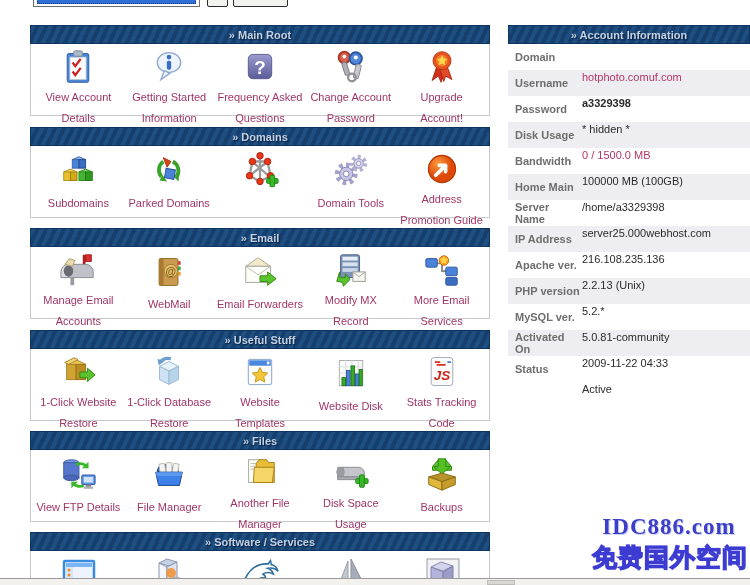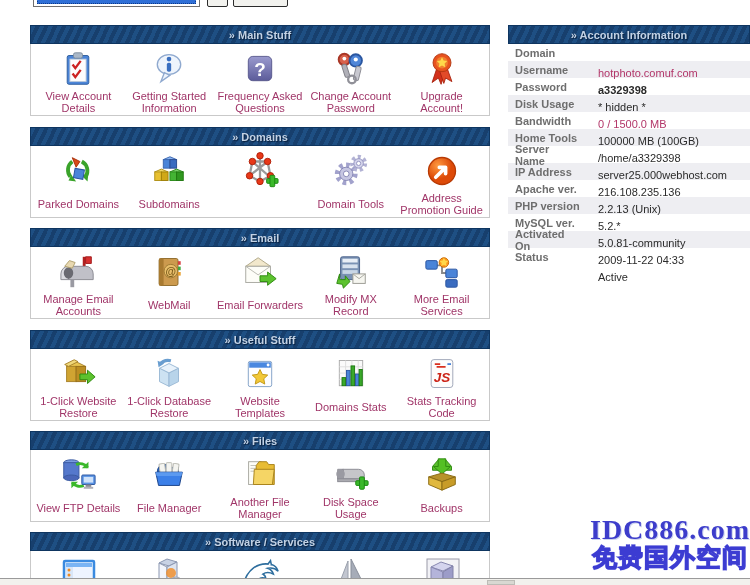--- a/index.html
+++ b/index.html
@@ -18,34 +18,34 @@
   
   .section { position:absolute; left:30px; width:460px; }
   .sec-h { height:19px; border:1px solid #0e3560;
            background:repeating-linear-gradient(115deg,#1e4f83 0 4px,#173f6d 4px 8px);
            display:flex; align-items:center; justify-content:center;
            color:#c3d2e4; font-size:11px; font-weight:bold; text-shadow:1px 1px 1px #081f3d; }
   .sec-b { background:#fff; border:1px solid #c9c9c9; border-top:none; height:72px; display:flex; padding:2px 2px 1px; }
   .cell { flex:1; display:flex; flex-direction:column; align-items:center; cursor:pointer; min-width:0; }
   .cell .ic { height:42px; display:flex; align-items:flex-end; justify-content:center; padding-top:2px; }
   .cell .lb { flex:1; display:flex; align-items:center; justify-content:center; text-align:center;
-              color:#a03568; font-size:11px; line-height:12px; padding:1px 2px 0; }
+              color:#a03568; font-size:11px; line-height:21px; padding:1px 2px 0; }
 
   
   #acct { position:absolute; left:508px; top:25px; width:242px; }
   #acct .sec-h { border-color:#0e3560; }
-  .arow { display:flex; height:17px; align-items:center; font-size:11px; background:#fff;gap:16px; }
+  .arow { display:flex; height:26px; align-items:center; font-size:11px; background:#fff; }
   .arow:nth-child(even) { background:#eeeef2; }
   .arow .al { width:74px; padding-left:7px; color:#6e6e6e; font-weight:bold; flex:none; }
   .arow .av { color:#2a2a2a; white-space:nowrap;margin-top:40px; }
   .arow .av.pink { color:#b23568; }
 
   
   .wm1 { position:absolute; left:590px; top:514px; width:158px; text-align:center;
-         font-family:"Liberation Serif", serif; font-weight:bold; font-size:28px; color:#3d3dcb;
+         font-family:"Liberation Serif", serif; font-weight:bold; font-size:23px; color:#3d3dcb;
          text-shadow:1px 1px 0 #cdd4ef; letter-spacing:1px; }
   .wm2 { position:absolute; left:586px; top:541px; width:162px; text-align:right;
          font-size:25px; font-weight:bold; letter-spacing:1px;
          color:#ffffff; -webkit-text-stroke:1.2px #3c3cd2;
          text-shadow:0 0 1px #3c3cd2, 0 0 1px #3c3cd2; }
 
   
   .hscroll { position:absolute; left:0; top:578px; width:750px; height:7px; background:#f2f1ed; border-top:1px solid #9a9a9a; z-index:9; }
   .hthumb { position:absolute; left:487px; top:1px; width:28px; height:5px; background:#d9d8d2; border:1px solid #bdbcb6; }
 
@@ -56,21 +56,21 @@
 
 <div id="stage">
 
   <div class="tb-input" title="">
       <div class="sel"></div>
     </div>
   <div class="tb-btn tb-go">Go</div>
   <div class="tb-btn tb-new">Create New</div>
 
   <div class="section" style="top:25px">
-    <div class="sec-h">» Main Stuff</div>
+    <div class="sec-h">» Main Root</div>
     <div class="sec-b">
       <div class="cell">
         <span class="ic">
           <svg width="36" height="38" viewBox="0 0 40 40">
               <rect x="8" y="5" width="24" height="32" rx="2" fill="#4a84d8" stroke="#2a5a9a"></rect>
               <rect x="11" y="9" width="18" height="25" fill="#fdfdfd" stroke="#b8c6d8"></rect>
               <rect x="15" y="2" width="10" height="6" rx="2" fill="#aab8c8" stroke="#7a8a9a"></rect>
               <path d="M14 15l3 4 6-8" fill="none" stroke="#cc2222" stroke-width="2.6"></path>
               <path d="M14 25l3 4 6-8" fill="none" stroke="#cc2222" stroke-width="2.6"></path>
             </svg>
@@ -128,33 +128,20 @@
             </svg>
         </span>
         <span class="lb">Upgrade Account!</span>
       </div>
     </div>
   </div>
 
   <div class="section" style="top:127px">
     <div class="sec-h">» Domains</div>
     <div class="sec-b">
-      <div class="cell">
-        <span class="ic">
-          <svg width="38" height="38" viewBox="0 0 40 40">
-              <path d="M12 26a11 11 0 0 1 2-16" fill="none" stroke="#3aa32a" stroke-width="4"></path>
-              <path d="M10 30l8 1-5-7z" fill="#3aa32a"></path>
-              <path d="M14 6l8 4-4 6z" fill="#d84818" stroke="#a83008"></path>
-              <path d="M24 10a11 11 0 0 1 4 16" fill="none" stroke="#3aa32a" stroke-width="4"></path>
-              <path d="M31 22l-1 9-6-6z" fill="#3aa32a"></path>
-              <rect x="16" y="18" width="10" height="10" fill="#4a84d8" stroke="#2a54a0" transform="rotate(10 21 23)"></rect>
-            </svg>
-        </span>
-        <span class="lb">Parked Domains</span>
-      </div>
       <div class="cell">
         <span class="ic">
           <svg width="38" height="38" viewBox="0 0 40 40">
               <g stroke-width="1">
                 <path d="M14 8l7-3 7 3-7 3z" fill="#8ab4f0" stroke="#3a66b0"></path>
                 <rect x="14" y="8" width="7" height="9" fill="#4a84d8" stroke="#3a66b0"></rect>
                 <rect x="21" y="8" width="7" height="9" fill="#3a6cc0" stroke="#2a4c90"></rect>
                 <path d="M5 21l7-3 7 3-7 3z" fill="#f0d868" stroke="#b09018"></path>
                 <rect x="5" y="21" width="7" height="9" fill="#e8c030" stroke="#b09018"></rect>
                 <rect x="12" y="21" width="7" height="9" fill="#d0a818" stroke="#a08008"></rect>
@@ -162,20 +149,33 @@
                 <rect x="21" y="21" width="7" height="9" fill="#44b434" stroke="#2a8a1a"></rect>
                 <rect x="28" y="21" width="7" height="9" fill="#309820" stroke="#207810"></rect>
               </g>
             </svg>
         </span>
         <span class="lb">Subdomains</span>
       </div>
       <div class="cell">
         <span class="ic">
           <svg width="38" height="38" viewBox="0 0 40 40">
+              <path d="M12 26a11 11 0 0 1 2-16" fill="none" stroke="#3aa32a" stroke-width="4"></path>
+              <path d="M10 30l8 1-5-7z" fill="#3aa32a"></path>
+              <path d="M14 6l8 4-4 6z" fill="#d84818" stroke="#a83008"></path>
+              <path d="M24 10a11 11 0 0 1 4 16" fill="none" stroke="#3aa32a" stroke-width="4"></path>
+              <path d="M31 22l-1 9-6-6z" fill="#3aa32a"></path>
+              <rect x="16" y="18" width="10" height="10" fill="#4a84d8" stroke="#2a54a0" transform="rotate(10 21 23)"></rect>
+            </svg>
+        </span>
+        <span class="lb">Parked Domains</span>
+      </div>
+      <div class="cell">
+        <span class="ic">
+          <svg width="38" height="38" viewBox="0 0 40 40">
               <g stroke="#9a9a9a" stroke-width="2.4" fill="none">
                 <path d="M12 10h16M12 10l-3 15M28 10l3 15M9 25l11 6 11-6M12 10l17 15M28 10L9 25M20 3v28"></path>
               </g>
               <g fill="#e83818" stroke="#b02008">
                 <circle cx="20" cy="4" r="3.4"></circle>
                 <circle cx="12" cy="10" r="3.4"></circle>
                 <circle cx="28" cy="10" r="3.4"></circle>
                 <circle cx="9" cy="25" r="3.4"></circle>
                 <circle cx="31" cy="25" r="3.4"></circle>
                 <circle cx="20" cy="31" r="3.4"></circle>
@@ -335,21 +335,21 @@
               <g stroke="#ddd">
                 <path d="M7 12h26M7 19h26M7 26h26M14 5v28M21 5v28M28 5v28"></path>
               </g>
               <rect x="10" y="24" width="4" height="9" fill="#3aa82a" stroke="#1a7810"></rect>
               <rect x="15" y="16" width="4" height="17" fill="#4a84d8" stroke="#2a54a0"></rect>
               <rect x="20" y="11" width="4" height="22" fill="#3aa82a" stroke="#1a7810"></rect>
               <rect x="25" y="20" width="4" height="13" fill="#4a84d8" stroke="#2a54a0"></rect>
               <rect x="29" y="15" width="3.5" height="18" fill="#3aa82a" stroke="#1a7810"></rect>
             </svg>
         </span>
-        <span class="lb">Domains Stats</span>
+        <span class="lb">Website Disk</span>
       </div>
       <div class="cell">
         <span class="ic">
           <svg width="36" height="38" viewBox="0 0 40 40">
               <rect x="8" y="4" width="24" height="31" rx="3" fill="#fdfdfd" stroke="#9aa2b4"></rect>
               <path d="M12 9h6M14 12h10" stroke="#d83020" stroke-width="2"></path>
               <path d="M26 9h4" stroke="#4a84d8" stroke-width="2"></path>
               <text x="20" y="29" font-size="15" font-weight="bold" font-style="italic" fill="#cc2418" text-anchor="middle" font-family="Liberation Sans,sans-serif">JS</text>
             </svg>
         </span>
@@ -512,21 +512,21 @@
         </div>
       <div class="arow">
           <span class="al">Disk Usage</span>
           <span class="av pink">0 / 1500.0 MB</span>
         </div>
       <div class="arow">
           <span class="al">Bandwidth</span>
           <span class="av">100000 MB (100GB)</span>
         </div>
       <div class="arow">
-          <span class="al">Home Tools</span>
+          <span class="al">Home Main</span>
           <span class="av">/home/a3329398</span>
         </div>
       <div class="arow">
           <span class="al">Server Name</span>
           <span class="av">server25.000webhost.com</span>
         </div>
       <div class="arow">
           <span class="al">IP Address</span>
           <span class="av">216.108.235.136</span>
         </div>

